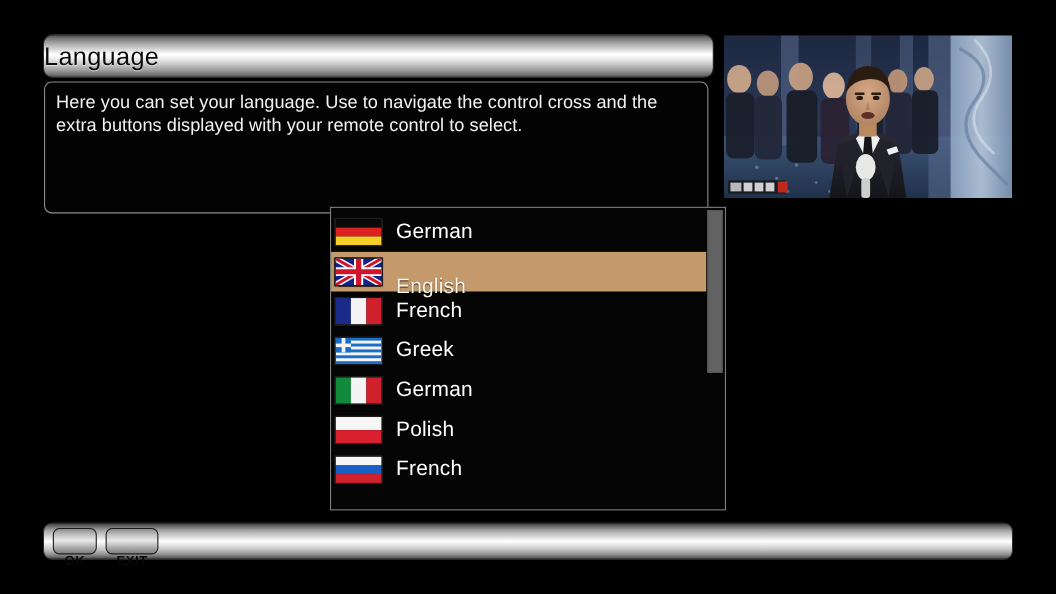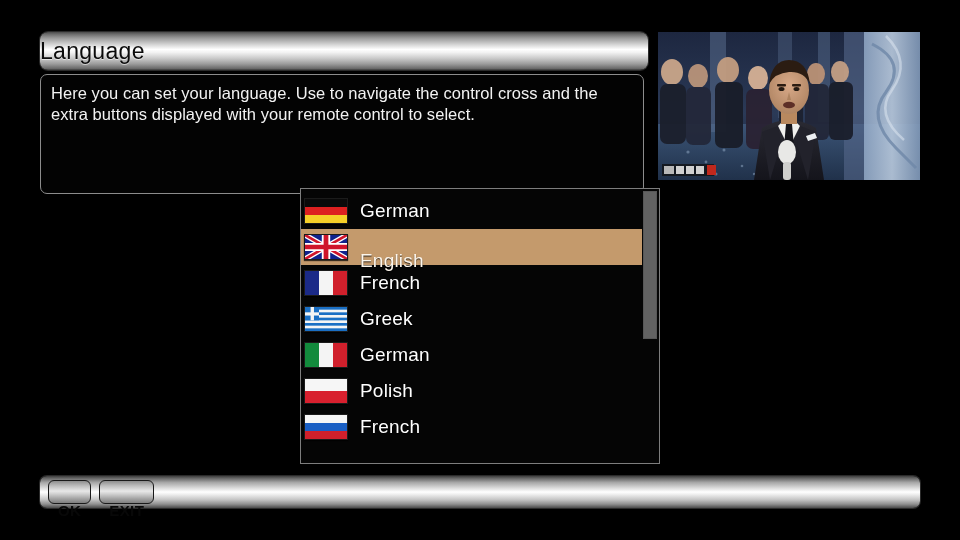--- a/index.html
+++ b/index.html
@@ -91,21 +91,21 @@
   }
   .bar-button{
     height:24px;min-width:40px;margin-left:8px;
     border:1.6px solid #1a1a1a;border-radius:6px;
     background:linear-gradient(to bottom,
       #8e8e8e 0%, #bdbdbd 22%, #e8e8e8 46%, #d2d2d2 58%, #a4a4a4 80%, #7e7e7e 100%);
     display:flex;align-items:center;justify-content:center;
     padding:0 9px;box-sizing:border-box;
   }
   .bar-button-label{
-    font-size:15px;font-weight:bold;color:#080808;letter-spacing:.4px;margin-top:36px;
+    font-size:12px;font-weight:bold;color:#080808;letter-spacing:.4px;margin-top:36px;
   }
 </style>
 </head>
 <body>
 
 <div id="screen">
 
   <div id="title-bar">
     <div id="title-text">Language</div>
   </div>

